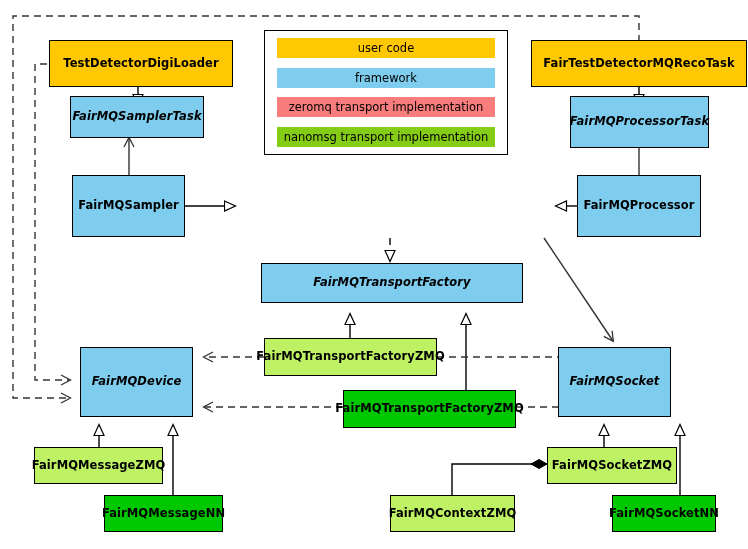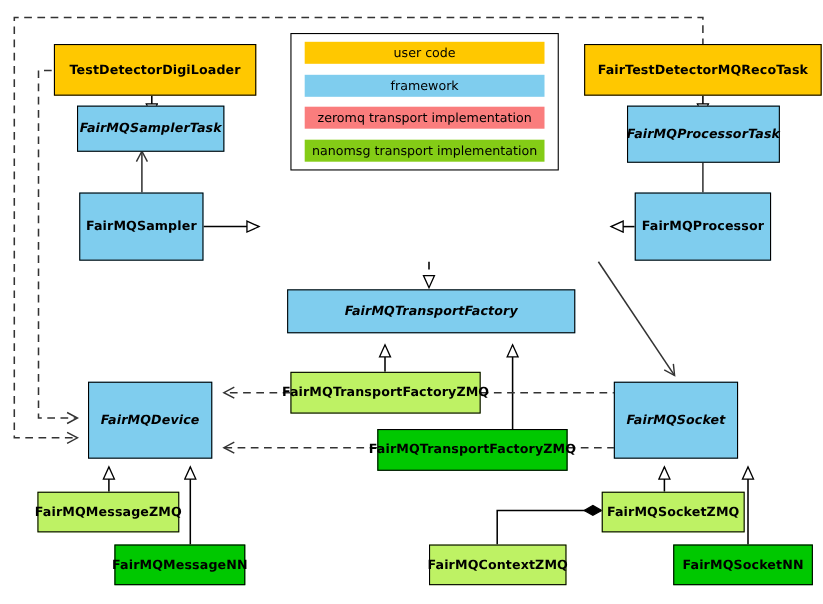--- a/index.html
+++ b/index.html
@@ -185,17 +185,17 @@
   <div class="node framework abstract" style="left:80px;  top:347px; width:113px; height:70px;">FairMQDevice</div>
 
   <div class="node framework abstract" style="left:558px; top:347px; width:113px; height:70px;">FairMQSocket</div>
 
   <div class="node zmq" style="left:34px;  top:447px; width:129px; height:37px;">FairMQMessageZMQ</div>
 
   <div class="node nanomsg" style="left:104px; top:495px; width:119px; height:37px;">FairMQMessageNN</div>
 
   <div class="node zmq" style="left:547px; top:447px; width:130px; height:37px;">FairMQSocketZMQ</div>
 
-  <div class="node nanomsg" style="left:612px; top:495px; width:127px; height:37px;">FairMQSocketNN</div>
+  <div class="node nanomsg" style="left:612px; top:495px; width:104px; height:37px;">FairMQSocketNN</div>
 
   <div class="node zmq" style="left:390px; top:495px; width:125px; height:37px;">FairMQContextZMQ</div>
 
 </div>
 
 </body></html>

